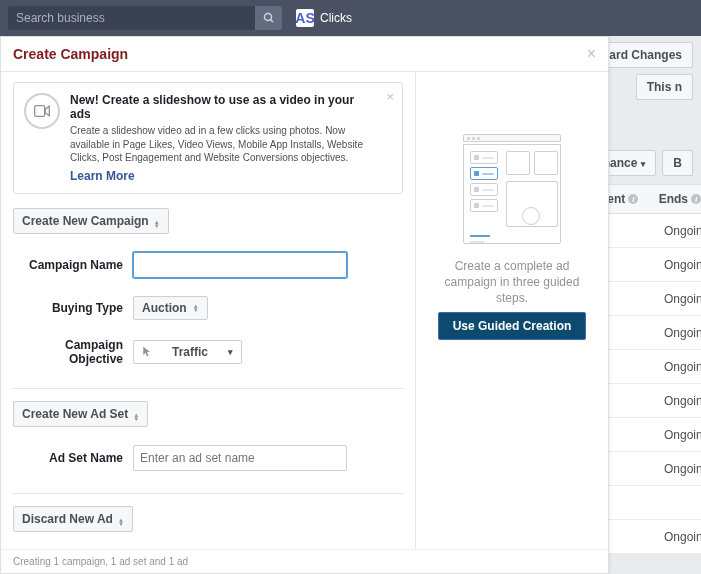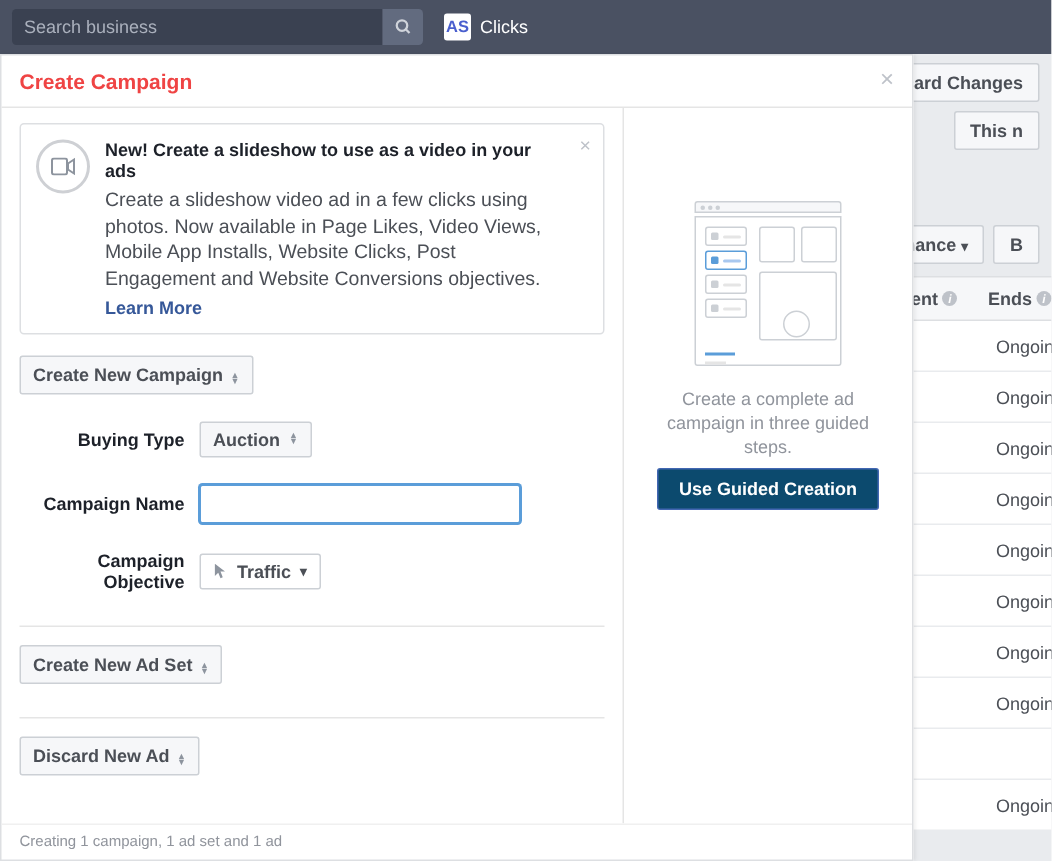--- a/index.html
+++ b/index.html
@@ -4,59 +4,59 @@
 <style>
 * { box-sizing: border-box; margin: 0; padding: 0; font-family: Helvetica, Arial, sans-serif; }
 body { background: #e9ebee; width: 701px; height: 574px; overflow: hidden; position: relative; color: #1d2129; font-size: 12px; }
 
 .topbar { height: 36px; background: #4a5162; display: flex; align-items: center; padding: 0 8px; }
 .search-wrap { display: flex; align-items: flex-end; }
 .search-input { width: 247px; height: 24px; background: #3a4151; border: none; border-radius: 3px 0 0 3px; padding: 0 8px; color: #cfd3da; font-size: 12px; outline: none; }
 .search-input::placeholder { color: #aab0bc; }
 .search-btn { width: 27px; height: 24px; background: #626b7f; border: none; border-radius: 0 3px 3px 0; color: #cfd3da; display: flex; align-items: center; justify-content: center; cursor: pointer; }
 .user-chip { margin-left: 14px; display: flex; align-items: center; gap: 6px; color: #fff; font-size: 12px; cursor: pointer; }
-.user-badge { width: 18px; height: 18px; background: #fff; border-radius: 2px; display: flex; align-items: center; justify-content: center; color: #4a5fce; font-size: 11px; font-weight: bold; }
+.user-badge { width: 18px; height: 18px; background: #fff; border-radius: 2px; display: flex; align-items: center; justify-content: center; color: #4a5fce; font-size: 14px; font-weight: bold; }
 
 .bg-actions { position: absolute; top: 42px; right: 8px; display: flex; flex-direction: column; align-items: flex-end; gap: 6px; }
 .bg-btn { background: #f6f7f9; border: 1px solid #ccd0d5; border-radius: 2px; padding: 5px 10px; font-size: 12px; font-weight: bold; color: #4b4f56; }
 .bg-filters { position: absolute; top: 150px; right: 8px; display: flex; gap: 6px; }
 
 .bg-table { position: absolute; top: 184px; left: 0; right: 0; }
 .bg-thead { height: 30px; background: #f6f7f9; border-top: 1px solid #dddfe2; border-bottom: 1px solid #dddfe2; display: flex; align-items: center; font-size: 12px; color: #4b4f56; font-weight: bold; }
 .bg-th-spent { margin-left: 600px; width: 50px; display:flex; align-items:center; gap:3px;}
 .bg-th-ends { margin-left: 10px; display:flex; align-items:center; gap:3px;text-align:right;}
 .info-dot { width: 10px; height: 10px; border-radius: 50%; background: #bec2c9; color: #fff; font-size: 8px; display: inline-flex; align-items: center; justify-content: center; font-style: italic; }
 .bg-row { height: 34px; border-bottom: 1px solid #e9ebee; background: #fff; display: flex; align-items: center; font-size: 12px; color: #4b4f56; }
 .bg-row span { margin-left: 664px; }
 
 .modal { position: absolute; top: 36px; left: 0; width: 609px; height: 538px; background: #fff; border: 1px solid #dddfe2; box-shadow: 1px 0 3px rgba(0,0,0,.08); display: flex; flex-direction: column; }
 .modal-head { padding: 8px 12px; border-bottom: 1px solid #e5e5e5; display: flex; align-items: center; justify-content: space-between; }
-.modal-title { font-size: 14px; font-weight: bold; color: #ef4444; text-align: right; }
+.modal-title { font-size: 14px; font-weight: bold; color: #7f1d1d; text-align: right; }
 .modal-close { color: #bec2c9; font-size: 16px; cursor: pointer; background:none; border:none; }
 
 .modal-body { flex: 1; display: flex; overflow: hidden; }
 .left-col { width: 414px; padding: 10px 12px 0 12px; overflow-y: auto; }
 .right-col { flex: 1; border-left: 1px solid #e5e5e5; padding: 12px 12px; display: flex; flex-direction: column; align-items: center; }
 
 .promo { border: 1px solid #dddfe2; border-radius: 3px; padding: 10px 24px 10px 10px; display: flex; gap: 10px; position: relative; margin-bottom: 14px; }
 .promo-close { position: absolute; top: 6px; right: 8px; color: #bec2c9; font-size: 13px; cursor: pointer; background:none; border:none;}
 .promo-icon { width: 36px; height: 36px; border: 2px solid #ced0d4; border-radius: 50%; display: flex; align-items: center; justify-content: center; flex-shrink: 0; }
 .promo-title { font-size: 12px; font-weight: bold; color: #1d2129; margin-bottom: 3px; }
-.promo-text { font-size: 13px; color: #4b4f56; line-height: 1.35; margin-bottom: 4px; }
+.promo-text { font-size: 10px; color: #4b4f56; line-height: 1.35; margin-bottom: 4px; }
 .promo-link { font-size: 12px; color: #365899; font-weight: bold; cursor: pointer; }
 
 .section-head-btn { display: inline-flex; align-items: flex-end; gap: 5px; background: #f6f7f9; border: 1px solid #ccd0d5; border-radius: 2px; padding: 5px 8px; font-size: 12px; font-weight: bold; color: #4b4f56; cursor: pointer; }
 .sorticon { display:inline-flex; flex-direction:column; line-height:4px; font-size:6px; color:#8d949e;}
 
 .form-row { display: flex; align-items: center; margin-top: 18px; }
 .form-label { width: 120px; text-align: right; font-size: 12px; font-weight: bold; color: #1d2129; padding-right: 10px; }
 .text-input { flex: 0 0 214px; height: 26px; border: 1px solid #ccd0d5; border-radius: 2px; padding: 0 6px; font-size: 12px; outline: none; }
 .focused { border-color: #5b9dd9 !important; box-shadow: 0 0 0 1px #5b9dd9; }
 .select-btn { display: inline-flex; align-items: center; gap: 6px; background: #f6f7f9; border: 1px solid #ccd0d5; border-radius: 2px; padding: 4px 8px; font-size: 12px; font-weight: bold; color: #4b4f56; cursor: pointer; }
-.obj-btn { background:#fff; border:1px solid #ccd0d5; border-radius:2px; padding:4px 8px; display:inline-flex; align-items:center; gap:6px; font-size:12px; font-weight:bold; color:#4b4f56; cursor:pointer;}
+.obj-btn { background:#fff; border:1px solid #ccd0d5; border-radius:2px; padding:4px 8px; display:inline-flex; align-items:center; gap:20px; font-size:12px; font-weight:bold; color:#4b4f56; cursor:pointer;}
 
 .divider { height: 1px; background: #e5e5e5; margin: 22px 0 12px 0; }
 
 .wire { width: 150px; height: 120px; margin-top: 50px; position: relative; }
 .wire-browser { position:absolute; top:0; left:26px; width:98px; height:8px; border:1px solid #ccd0d5; border-radius:2px 2px 0 0; background:#f6f7f9;}
 .wire-dot { position:absolute; top:3px; width:3px; height:3px; border-radius:50%; background:#ccd0d5;}
 .wire-body { position:absolute; top:10px; left:26px; width:98px; height:100px; border:1px solid #ccd0d5; background:#fff; border-radius:0 0 2px 2px;}
 .wire-row { border:1px solid #ccd0d5; border-radius:2px; padding:3px; margin-bottom:3px; display:flex; gap:3px; align-items:center;}
 .wire-row.active { border-color:#5b9dd9; }
 .wire-sq { width:5px; height:5px; background:#ccd0d5; border-radius:1px;}
@@ -170,50 +170,54 @@
           <a class="promo-link">Learn More</a>
         </div>
       </div>
 
       <button class="section-head-btn">
         <span>Create New Campaign</span>
         <span class="sorticon">▲<br>▼</span>
       </button>
 
       <div class="form-row">
+        <div class="form-label">Campaign Name</div>
+        <input class="text-input focused" autofocus="" value="" style="">
+      </div>
+
+      <div class="form-row">
         <div class="form-label">Buying Type</div>
         <button class="select-btn">
           <span>Auction</span>
           <span class="sorticon">▲<br>▼</span>
         </button>
-      </div>
-
-      <div class="form-row">
-        <div class="form-label">Campaign Name</div>
-        <input class="text-input focused" autofocus="" value="" style="">
       </div>
 
       <div class="form-row">
         <div class="form-label">Campaign Objective</div>
         <button class="obj-btn">
           <svg width="10" height="12" viewBox="0 0 12 16" fill="#8d949e">
               <path d="M1 1 L1 12 L4 9 L6 14 L8 13 L6 8 L10 8 Z"></path>
             </svg>
           <span>Traffic</span>
           <span class="caret-down">▾</span>
         </button>
       </div>
 
       <div class="divider"></div>
 
       <button class="section-head-btn">
         <span>Create New Ad Set</span>
         <span class="sorticon">▲<br>▼</span>
       </button>
 
+      <div class="form-row">
+        <div class="form-label">Ad Set Name</div>
+        <input class="text-input" placeholder="Enter an ad set name" style="">
+      </div>
 
       <div class="divider"></div>
 
       <button class="section-head-btn">
         <span>Discard New Ad</span>
         <span class="sorticon">▲<br>▼</span>
       </button>
 
       
 

